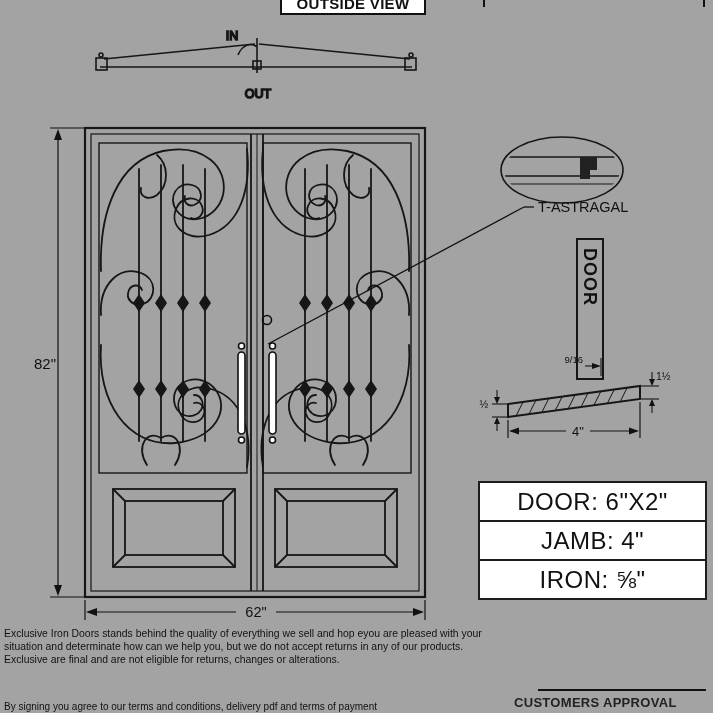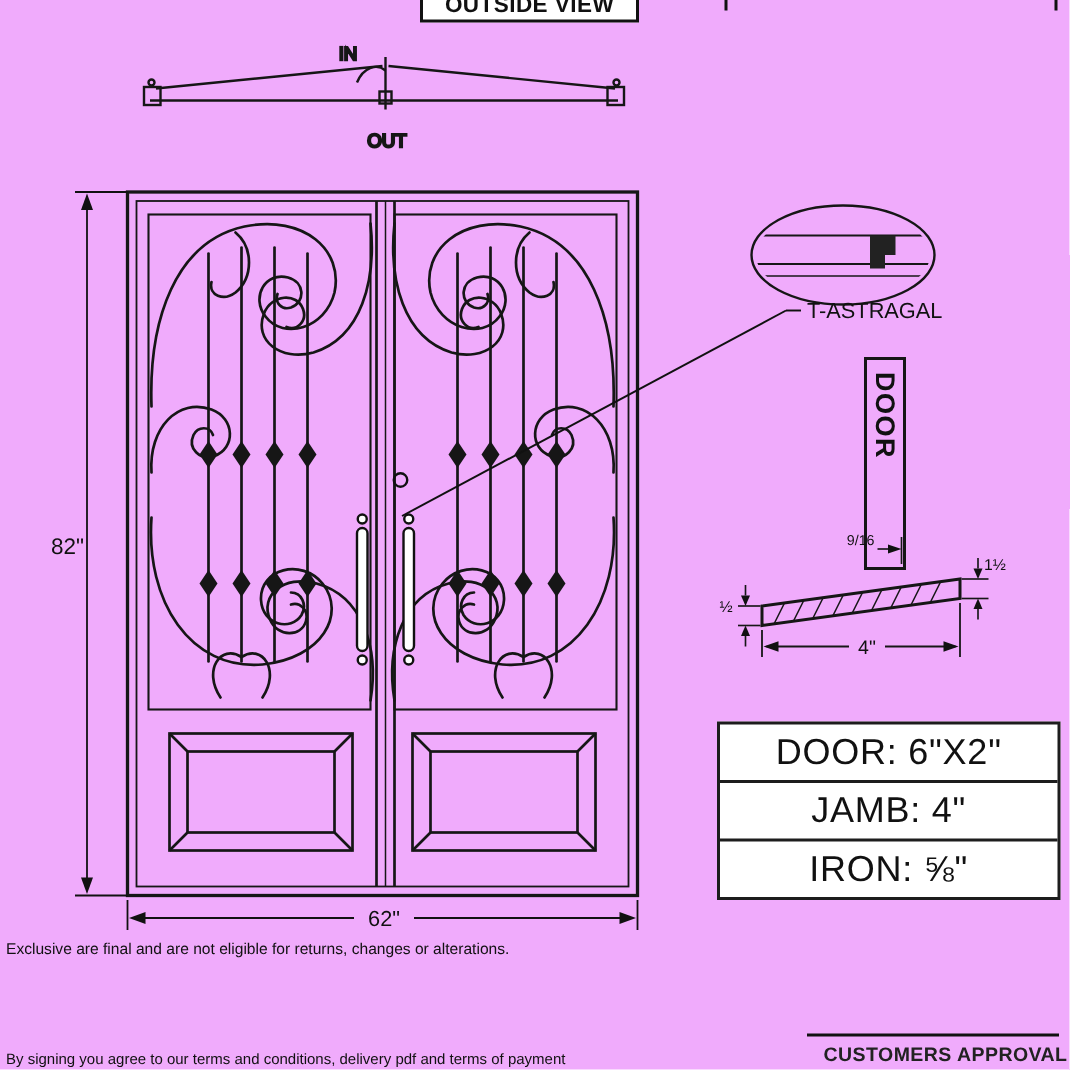--- a/index.html
+++ b/index.html
@@ -1,18 +1,18 @@
 <!DOCTYPE html>
 <html><head>
 <meta charset="utf-8">
 <style>
   * { margin:0; padding:0; box-sizing:border-box; }
   html,body { background:#fff; }
   body { width:713px; height:713px; font-family:"Liberation Sans", sans-serif; color:#111; }
-  .page { position:relative; width:713px; height:713px; overflow:hidden; background:#f0abfc; }
+  .page { position:relative; width:713px; height:713px; overflow:hidden; background:#a3a3a3; }
 
   .title-box {
     position:absolute; left:280px; top:-9px; width:146px; height:24px;
     border:2px solid #111; display:flex; align-items:flex-end; justify-content:center;
     font-size:15px; font-weight:700; letter-spacing:.3px; padding-bottom:1px; background:#fff;
     z-index:2;
   }
 
   svg.drawing { position:absolute; left:0; top:0; z-index:1; }
   svg text { font-family:"Liberation Sans", sans-serif; fill:#111; }
@@ -28,21 +28,21 @@
   .spec-row:first-child { border-top:none; }
 
   .disclaimer { position:absolute; left:4px; top:627px; width:560px; z-index:2; }
   .d-line { font-size:10.4px; line-height:13px; white-space:nowrap; color:#111; }
   .signing-note {
     position:absolute; left:4px; top:701px; font-size:10px; white-space:nowrap; color:#111; z-index:2;
   }
 
   .sig-line { position:absolute; left:538px; top:689px; width:168px; border-top:2.5px solid #111; z-index:2; }
   .approval {
-    position:absolute; left:549px; top:695px; font-size:13px; font-weight:700;
+    position:absolute; left:514px; top:695px; font-size:13px; font-weight:700;
     letter-spacing:.3px; color:#222; z-index:2;
   }
 </style>
 </head>
 <body>
 
 <div class="page">
 
   <div class="title-box">
     <span>OUTSIDE VIEW</span>
@@ -242,20 +242,22 @@
     </div>
     <div class="spec-row">
       <span>JAMB: 4"</span>
     </div>
     <div class="spec-row">
       <span>IRON: ⅝"</span>
     </div>
   </div>
 
   <div class="disclaimer">
+    <div class="d-line">Exclusive Iron Doors stands behind the quality of everything we sell and hop eyou are pleased with your</div>
+    <div class="d-line">situation and determinate how can we help you, but we do not accept returns in any of our products.</div>
     <div class="d-line">Exclusive are final and are not eligible for returns, changes or alterations.</div>
   </div>
   <div class="signing-note">By signing you agree to our terms and conditions, delivery pdf and terms of payment</div>
 
   <div class="sig-line"></div>
   <div class="approval">CUSTOMERS APPROVAL</div>
 
 </div>
 
 </body></html>

